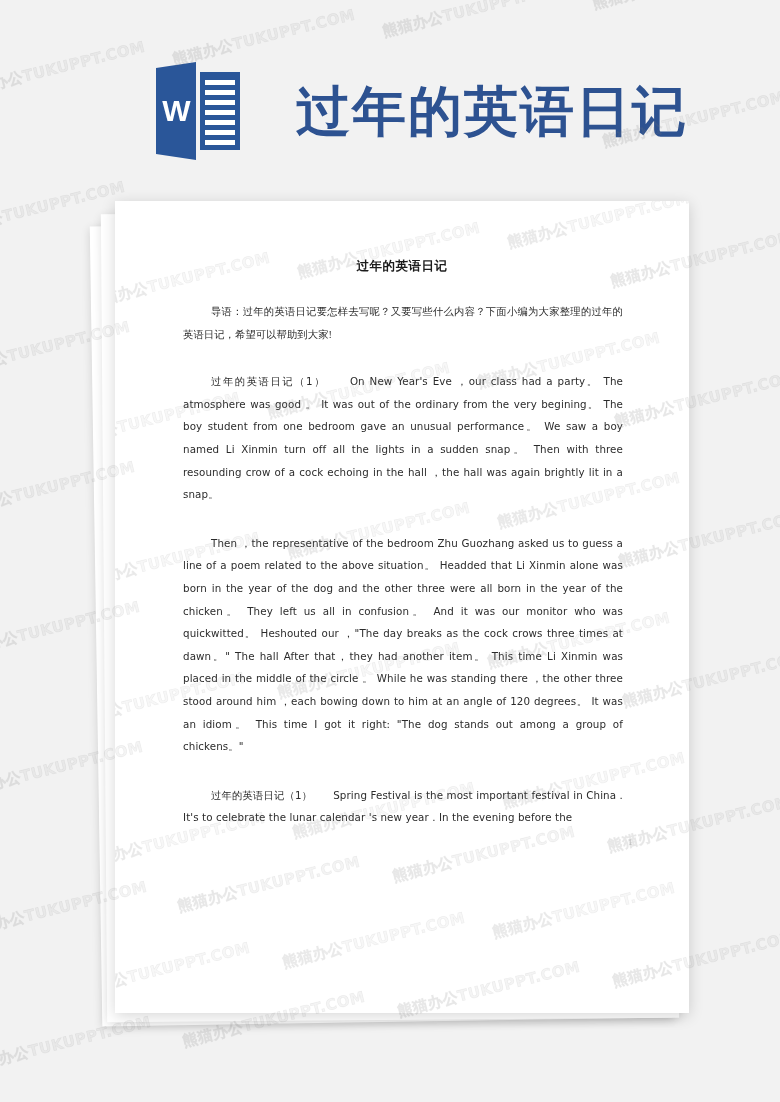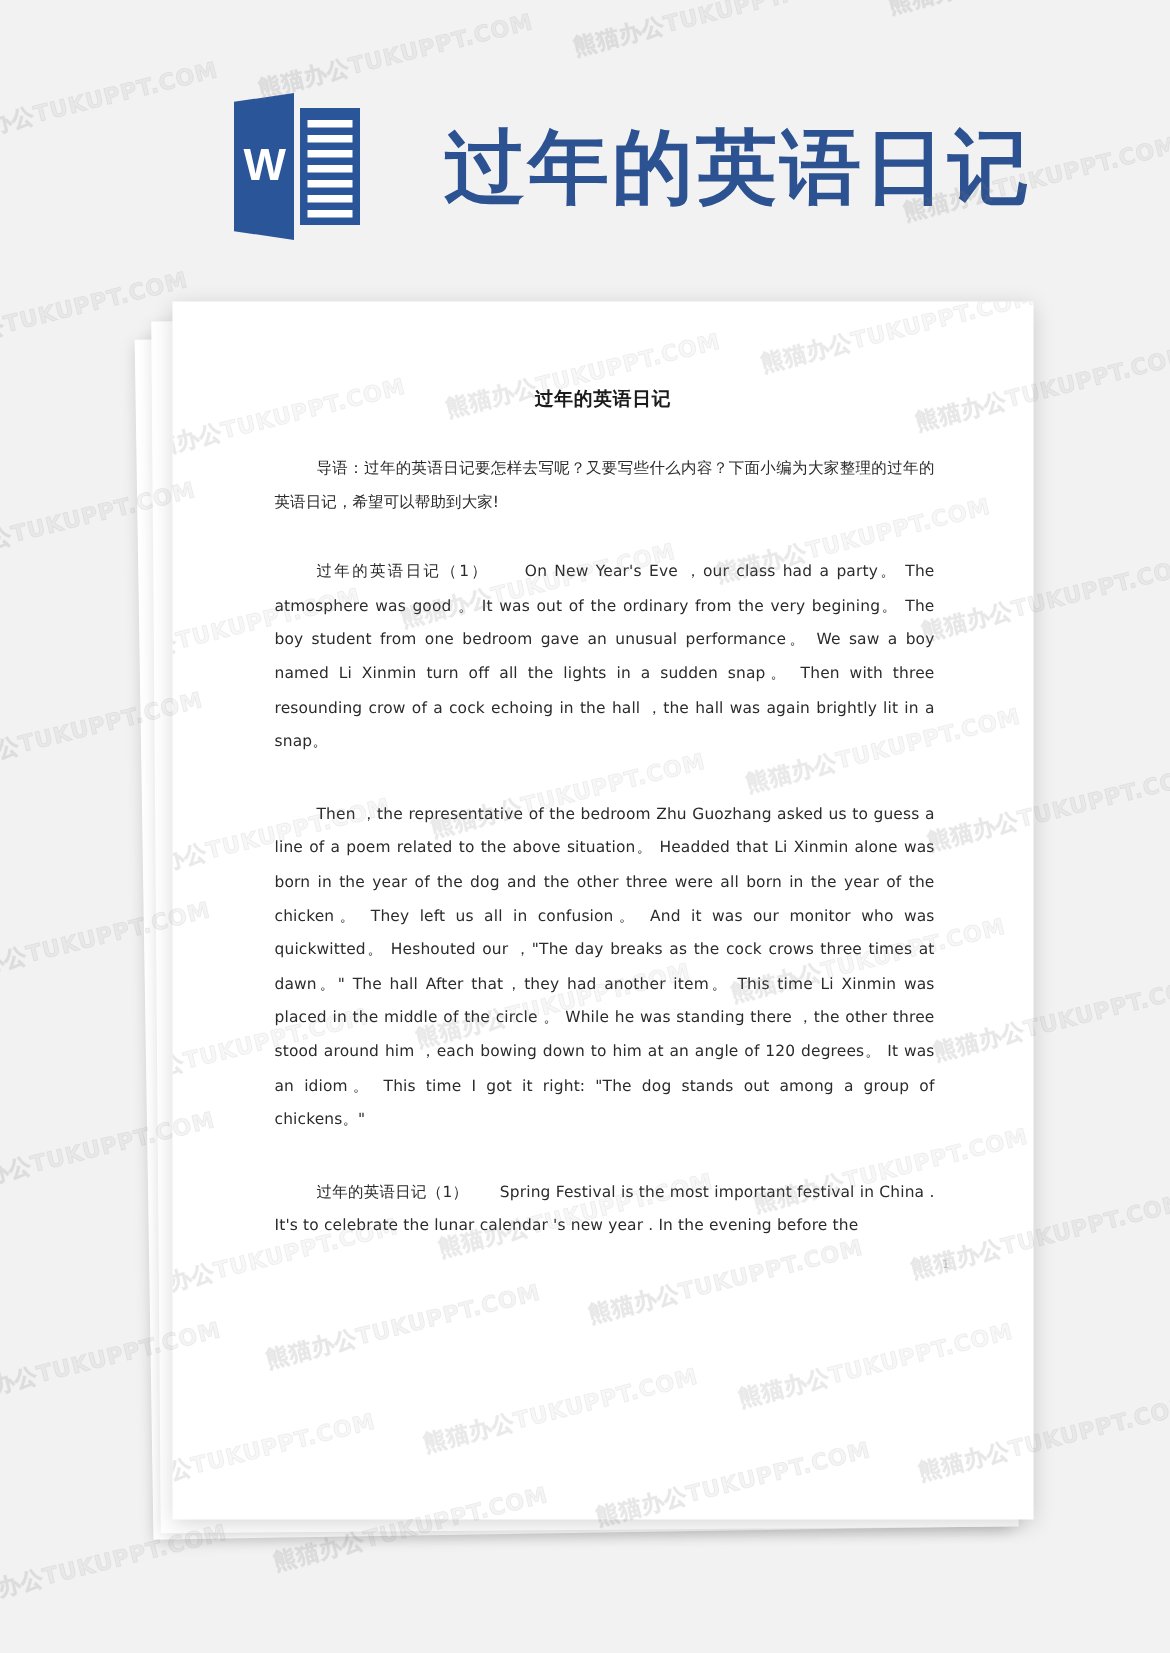--- a/index.html
+++ b/index.html
@@ -182,20 +182,21 @@
     text-align: justify;
     text-align-last: left;
     margin: 0 0 18px 0;
     letter-spacing: 0.1px;
   }
   .para.indent {
     text-indent: 28px;
   }
   .para.lead {
     margin-bottom: 24px;
+    font-family: Liberation Serif, serif;
   }
   .para.gap-big {
     margin-bottom: 26px;
   }
   .page-num {
     position: absolute;
     right: 56px;
     top: 637px;
     font-family: "DejaVu Sans", sans-serif;
     font-size: 7.5px;

